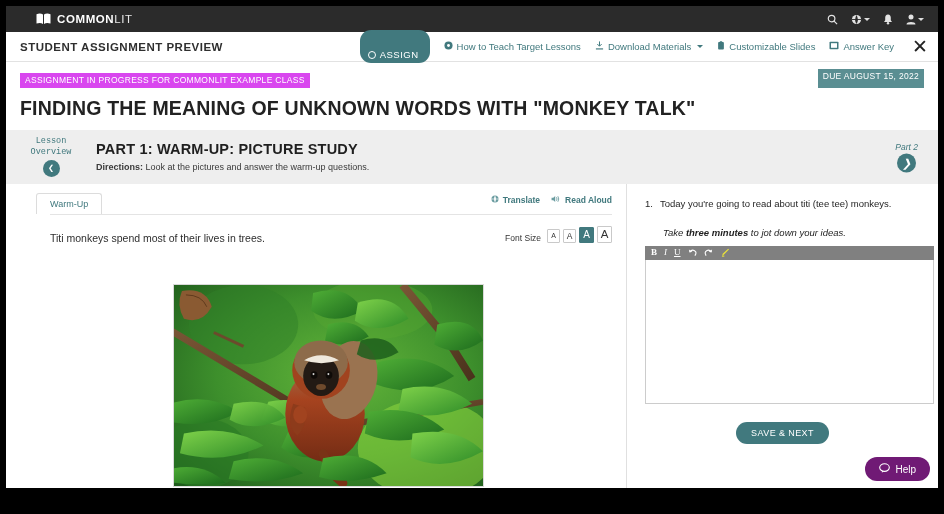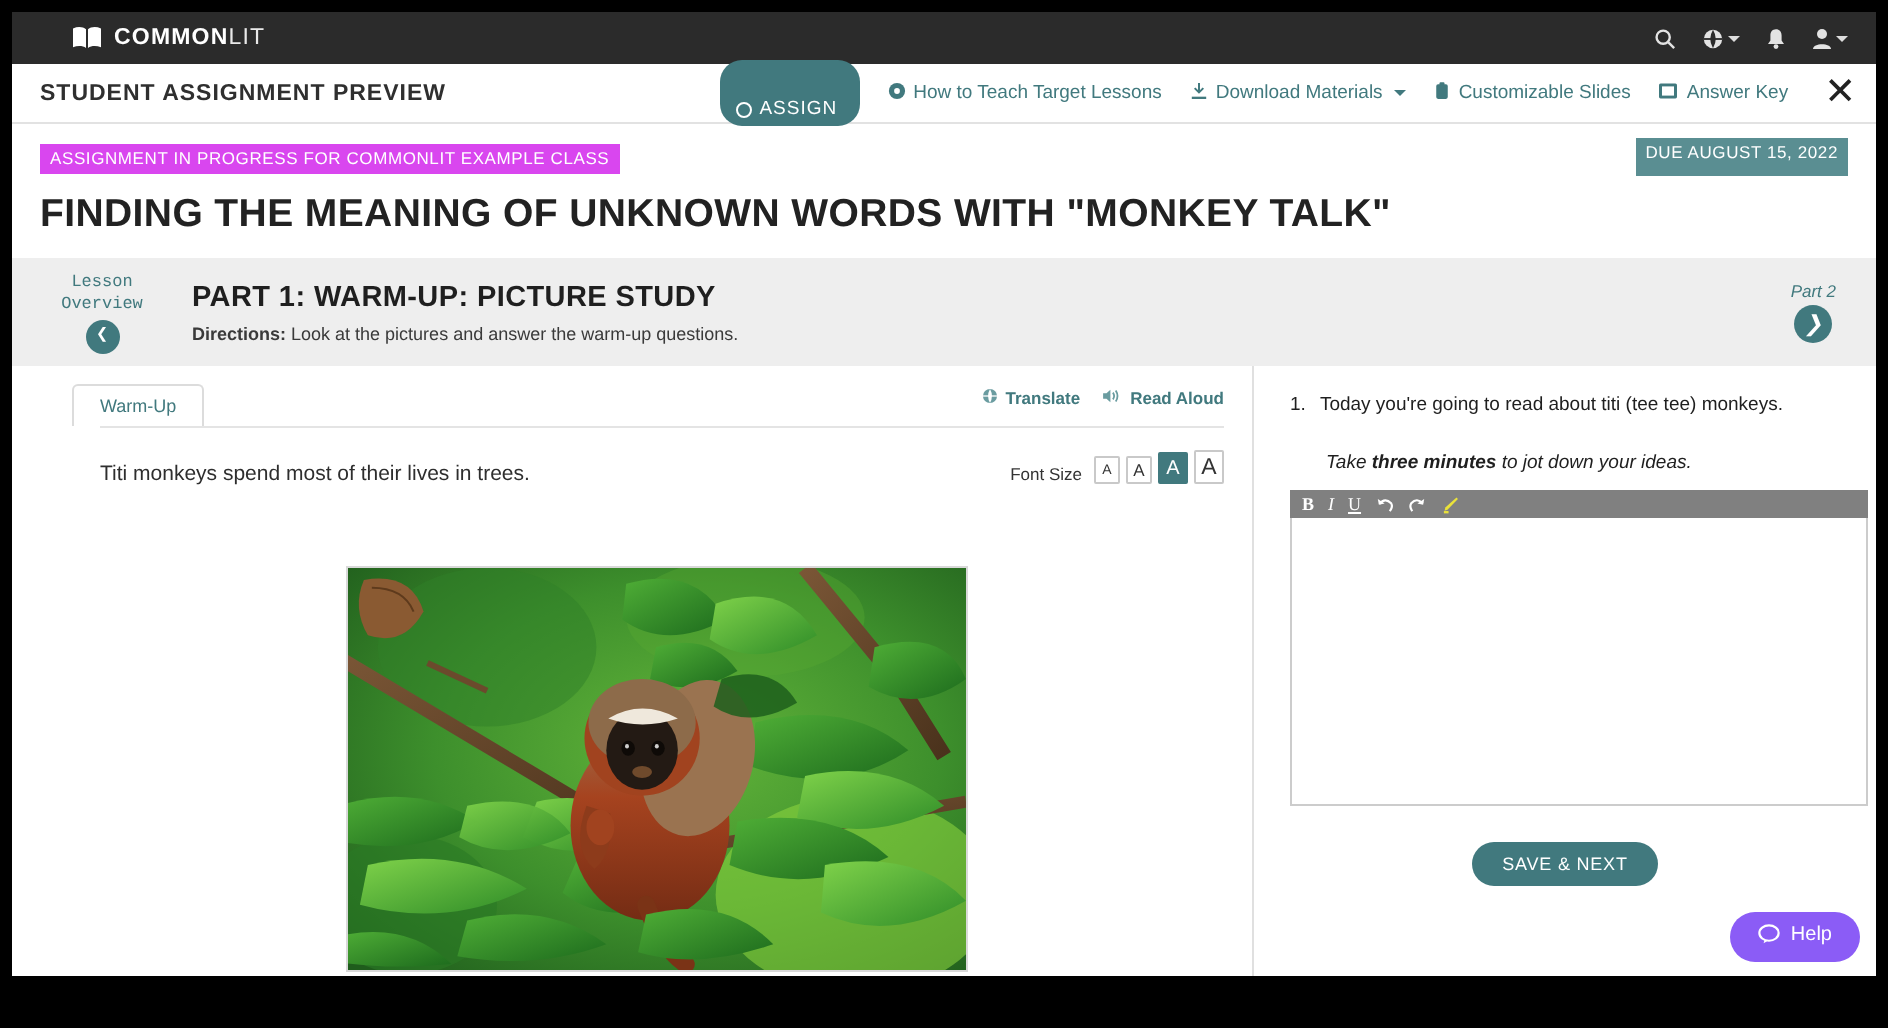--- a/index.html
+++ b/index.html
@@ -211,23 +211,23 @@
 
   .save-wrap { text-align: center; margin-top: 18px; padding-right: 0; }
   .save-btn {
     background: #41797e; color: #fff; border: none;
     border-radius: 12px; font-size: 9px; letter-spacing: .4px;
     padding: 6px 15px; cursor: pointer;
   }
 
   .help-widget {
     position: absolute; right: 8px; bottom: 7px;
-    background: #8b5cf6; color: #fff;
+    background: #701a75; color: #fff;
     border-radius: 14px; padding: 6px 14px;
-    font-size: 10px; display: flex; gap: 5px;
+    font-size: 10px; display: flex; align-items: center; gap: 5px;
     cursor: pointer;
   }
 </style>
 </head>
 <body>
 
 <div class="frame">
 
   <div class="topbar">
     <div class="brand">

